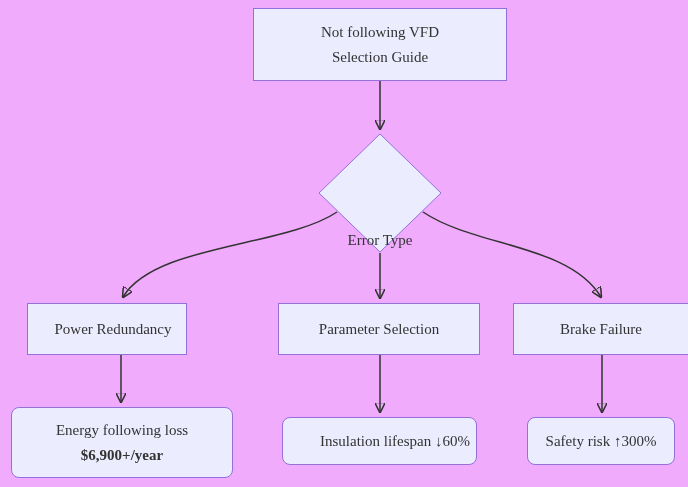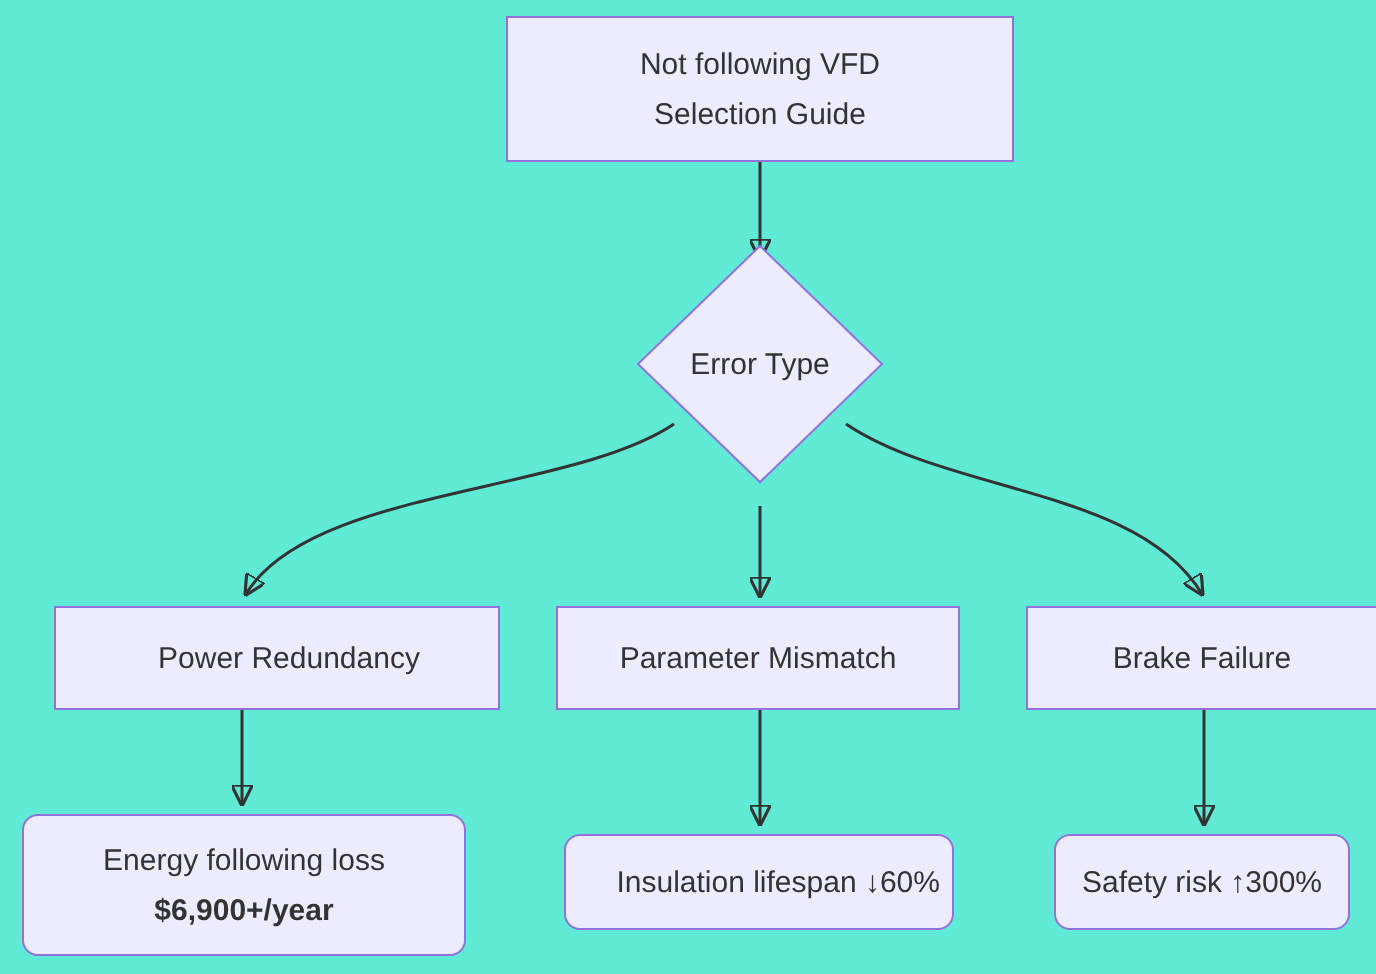--- a/index.html
+++ b/index.html
@@ -1,21 +1,21 @@
 <!DOCTYPE html>
 <html><head>
 <meta charset="utf-8">
 <style>
   html, body { margin: 0; padding: 0; background: #ffffff; }
   .diagram {
     position: relative;
     width: 688px;
     height: 487px;
-    background: #5eead4;
-    font-family: Liberation Sans, sans-serif;
+    background: #f0abfc;
+    font-family: Liberation Serif, serif;
     color: #333333;
     overflow: hidden;
   }
   .edges {
     position: absolute;
     left: 0; top: 0;
     width: 688px; height: 487px;
     pointer-events: none;
   }
   .edges path, .edges line {
@@ -74,33 +74,33 @@
     <path d="M121,355 L121,402" marker-end="url(#arrowhead)"></path>
     <path d="M380,355 L380,412" marker-end="url(#arrowhead)"></path>
     <path d="M602,355 L602,412" marker-end="url(#arrowhead)"></path>
   </svg>
 
   <div class="node rect" style="left:253px; top:8px; width:254px; height:73px;">
     <span class="label prelines">Not following VFD
 Selection Guide</span>
   </div>
 
-  <div class="node diamond-wrap" style="left:318px; top:122px; width:124px; height:120px;">
+  <div class="node diamond-wrap" style="left:318px; top:133px; width:124px; height:120px;align-items:flex-end;">
     <svg class="diamond-shape" width="124" height="120" viewBox="0 0 124 120">
       <polygon points="62,1 123,60 62,119 1,60"></polygon>
     </svg>
     <span class="label">Error Type</span>
   </div>
 
-  <div class="node rect" style="left:27px; top:303px; width:223px; height:52px;padding-left:12px;">
+  <div class="node rect" style="left:27px; top:303px; width:160px; height:52px;padding-left:12px;">
     <span class="label">Power Redundancy</span>
   </div>
 
   <div class="node rect" style="left:278px; top:303px; width:202px; height:52px;">
-    <span class="label">Parameter Mismatch</span>
+    <span class="label">Parameter Selection</span>
   </div>
 
   <div class="node rect" style="left:513px; top:303px; width:176px; height:52px;">
     <span class="label">Brake Failure</span>
   </div>
 
   <div class="node round" style="left:11px; top:407px; width:222px; height:71px;">
     <span class="label">
       <span>Energy following loss</span><br>
       <strong>$6,900+/year</strong>

